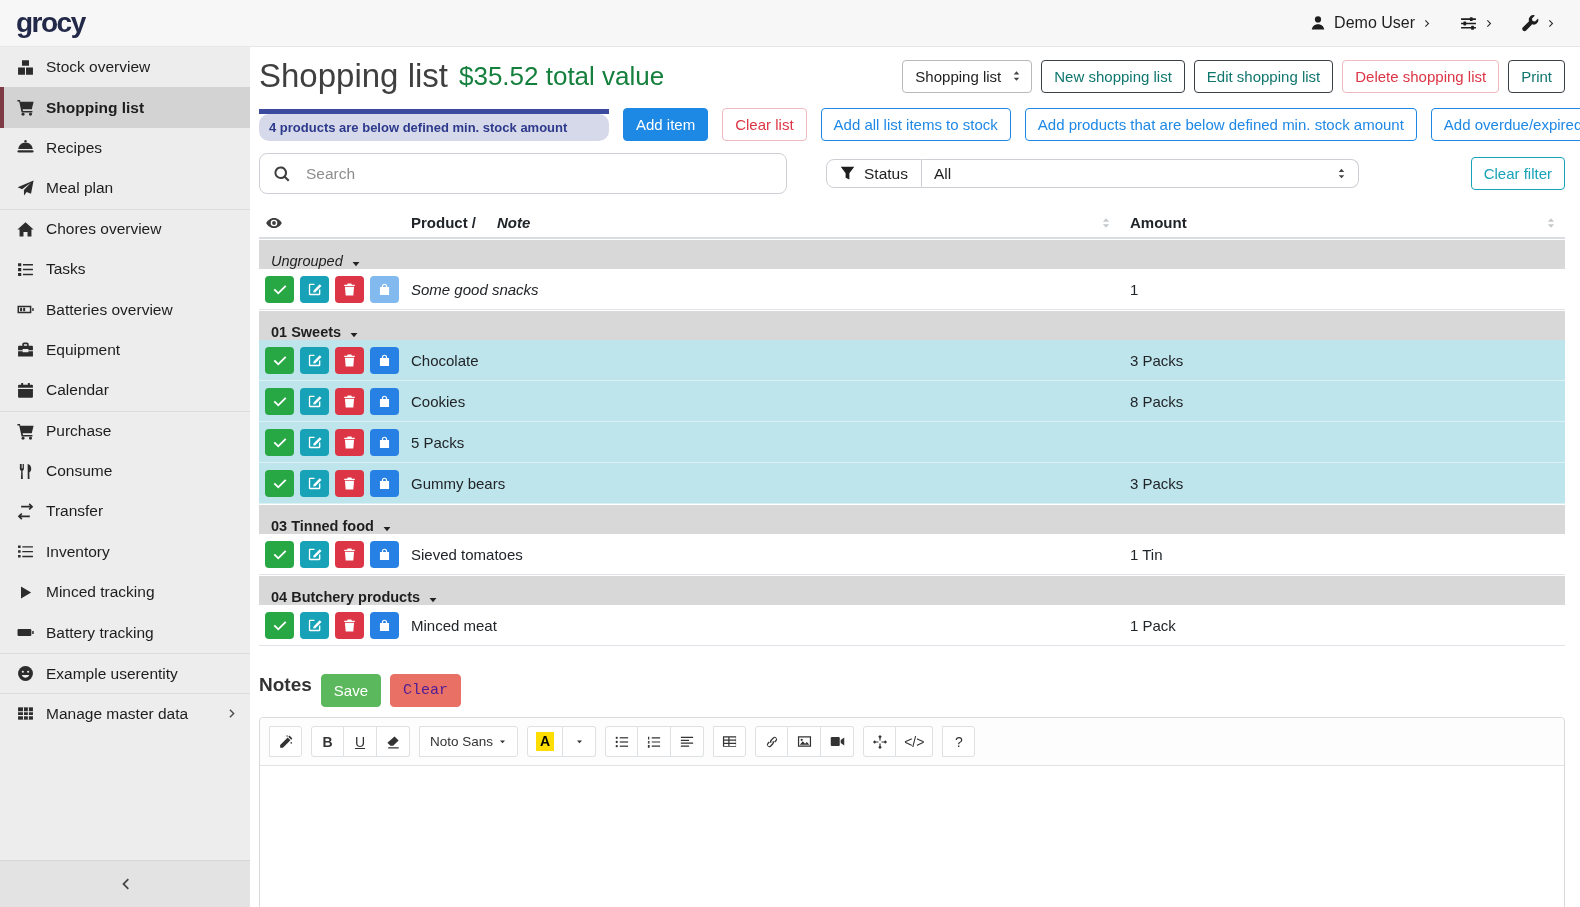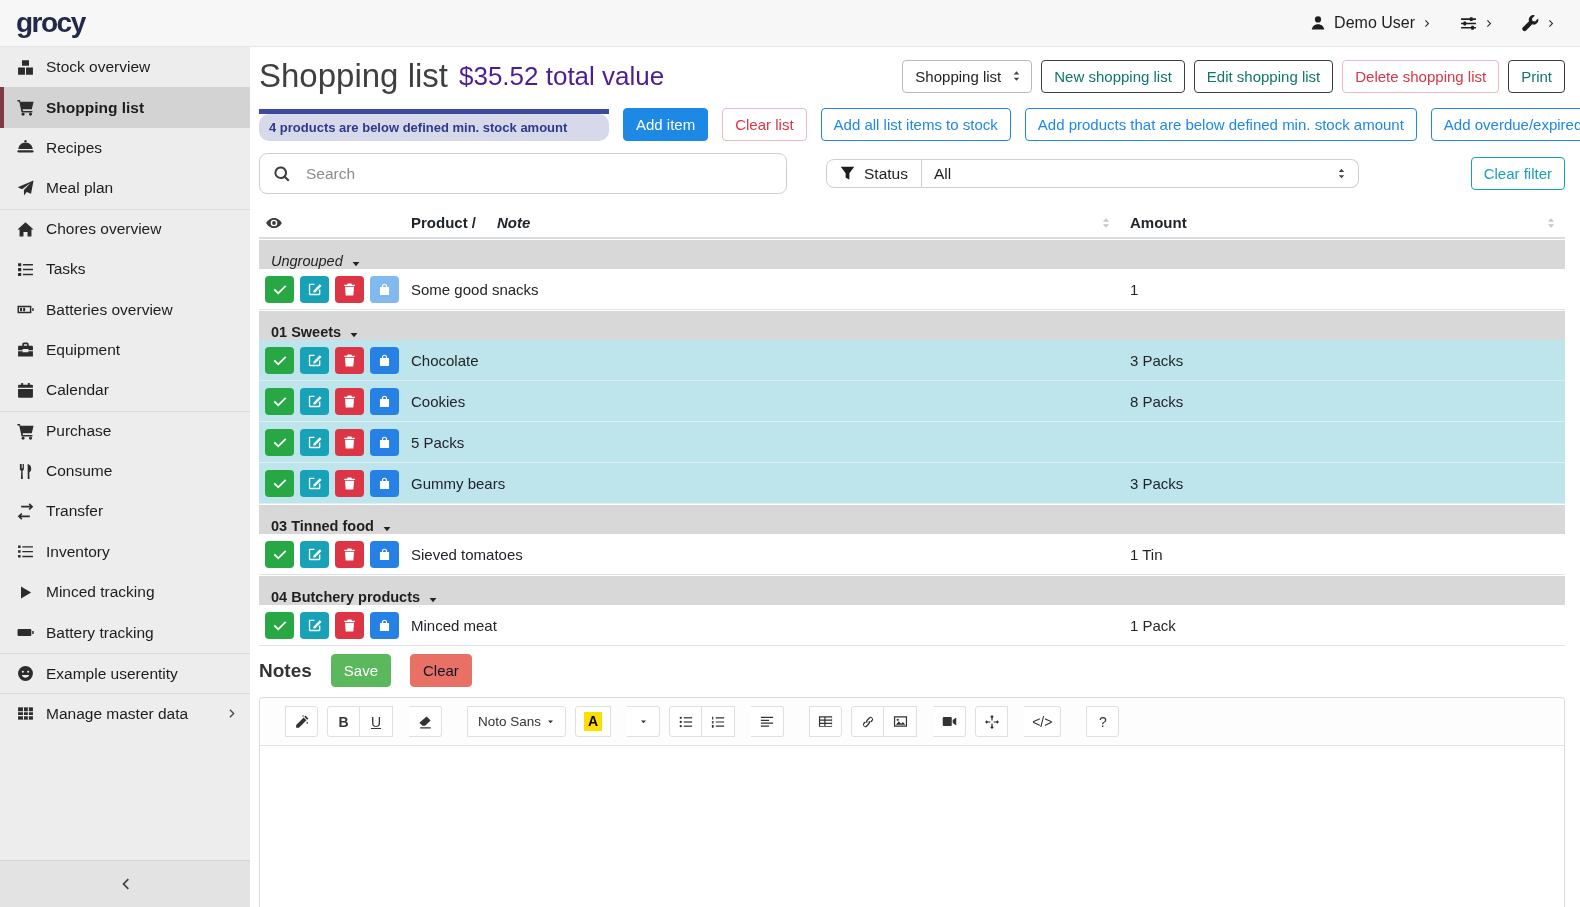--- a/index.html
+++ b/index.html
@@ -40,21 +40,21 @@
     position:absolute; left:0; right:0; bottom:0; height:47px;
     background:#e3e3e3; border-top:1px solid #d6d6d6;
     display:flex; align-items:center; justify-content:center; cursor:pointer; color:#444;
   }
 
   
   main { flex:1; background:#fff; padding:10px 15px 0 9px; overflow:hidden; }
 
   .title-row { display:flex; align-items:center; }
   h1 { margin:0; font-size:33px; font-weight:500; color:#3f3f3f; }
-  .subtitle { font-size:26px; color:#4c1d95; margin-left:11px; font-weight:400; }
+  .subtitle { font-size:26px; color:#15803d; margin-left:11px; font-weight:400; }
   .title-controls { margin-left:auto; display:flex; align-items:center; gap:9px; }
 
   .btn {
     border-radius:4px; padding:7px 12px; font-size:15px; background:#fff;
     border:1px solid transparent; cursor:pointer; display:inline-flex; align-items:center; gap:6px;
     font-family:inherit; white-space:nowrap;
   }
   .btn-outline-dark   { border-color:#3a3f44; color:#0f766e; }
   .btn-outline-danger { border-color:#f0b9bf; color:#dc3545; }
   .btn-primary        { background:#1e88e5; border-color:#1e88e5; color:#fff; }
@@ -132,43 +132,43 @@
   .act-btn {
     width:29px; height:27px; border-radius:4px; border:none; cursor:pointer;
     display:flex; align-items:center; justify-content:center; color:#fff; padding:0;
   }
   .act-check { background:#28a745; }
   .act-edit  { background:#17a2b8; }
   .act-del   { background:#dc3545; }
   .act-bag   { background:#2780e3; }
   .act-bag.muted { background:#82b9ef; }
   .row-product { flex:1; }
-  .row-product.note { }
+  .row-product.note { font-style:italic; }
   .row-amount { width:435px; flex:none; }
 
   
-  .notes-row { display:flex; align-items:center; gap:19px; margin-top:8px; }
+  .notes-row { display:flex; align-items:flex-start; gap:9px; margin-top:28px; }
   .notes-title { font-size:19px; font-weight:700; color:#333; }
   .btn-save  { background:#5cb85c; border-color:#5cb85c; color:#fff; }
-  .btn-clearn{ background:#e97064; border-color:#e97064; color:#0f172a; }
+  .btn-clearn{ background:#e97064; border-color:#e97064; color:#4c1d95;font-family:Liberation Mono, monospace; }
 
   .editor { border:1px solid #d9d9d9; border-radius:4px; margin-top:10px; }
   .ed-toolbar {
     padding:8px 9px; border-bottom:1px solid #e3e3e3; background:#fdfdfd;
     display:flex; align-items:center; gap:9px; border-radius:4px 4px 0 0;
   }
   .ed-group { display:inline-flex; }
   .ed-btn {
     min-width:33px; height:31px; padding:0 8px; background:#fff; border:1px solid #dde1e4;
     display:inline-flex; align-items:center; justify-content:center; gap:5px;
     font-size:14px; color:#333; cursor:pointer; font-family:inherit;
   }
   .ed-btn + .ed-btn { border-left:none; }
   .ed-group .ed-btn:first-child { border-radius:3px 0 0 3px; }
-  .ed-group .ed-btn:last-child  { border-radius:0 3px 3px 0;margin-left:16px; }
+  .ed-group .ed-btn:last-child  { border-radius:0 3px 3px 0; }
   .ed-bold { font-weight:700; }
   .ed-under { text-decoration:underline; }
   .ed-font { font-size:13.5px; padding:0 10px; }
   .hl-a { background:#ffdd00; color:#000; font-weight:700; padding:0 4px; line-height:19px; }
   .ed-caret { color:#333; }
   .ed-body { height:170px; background:#fff; border-radius:0 0 4px 4px; }
 </style>
 </head>
 <body>
 

